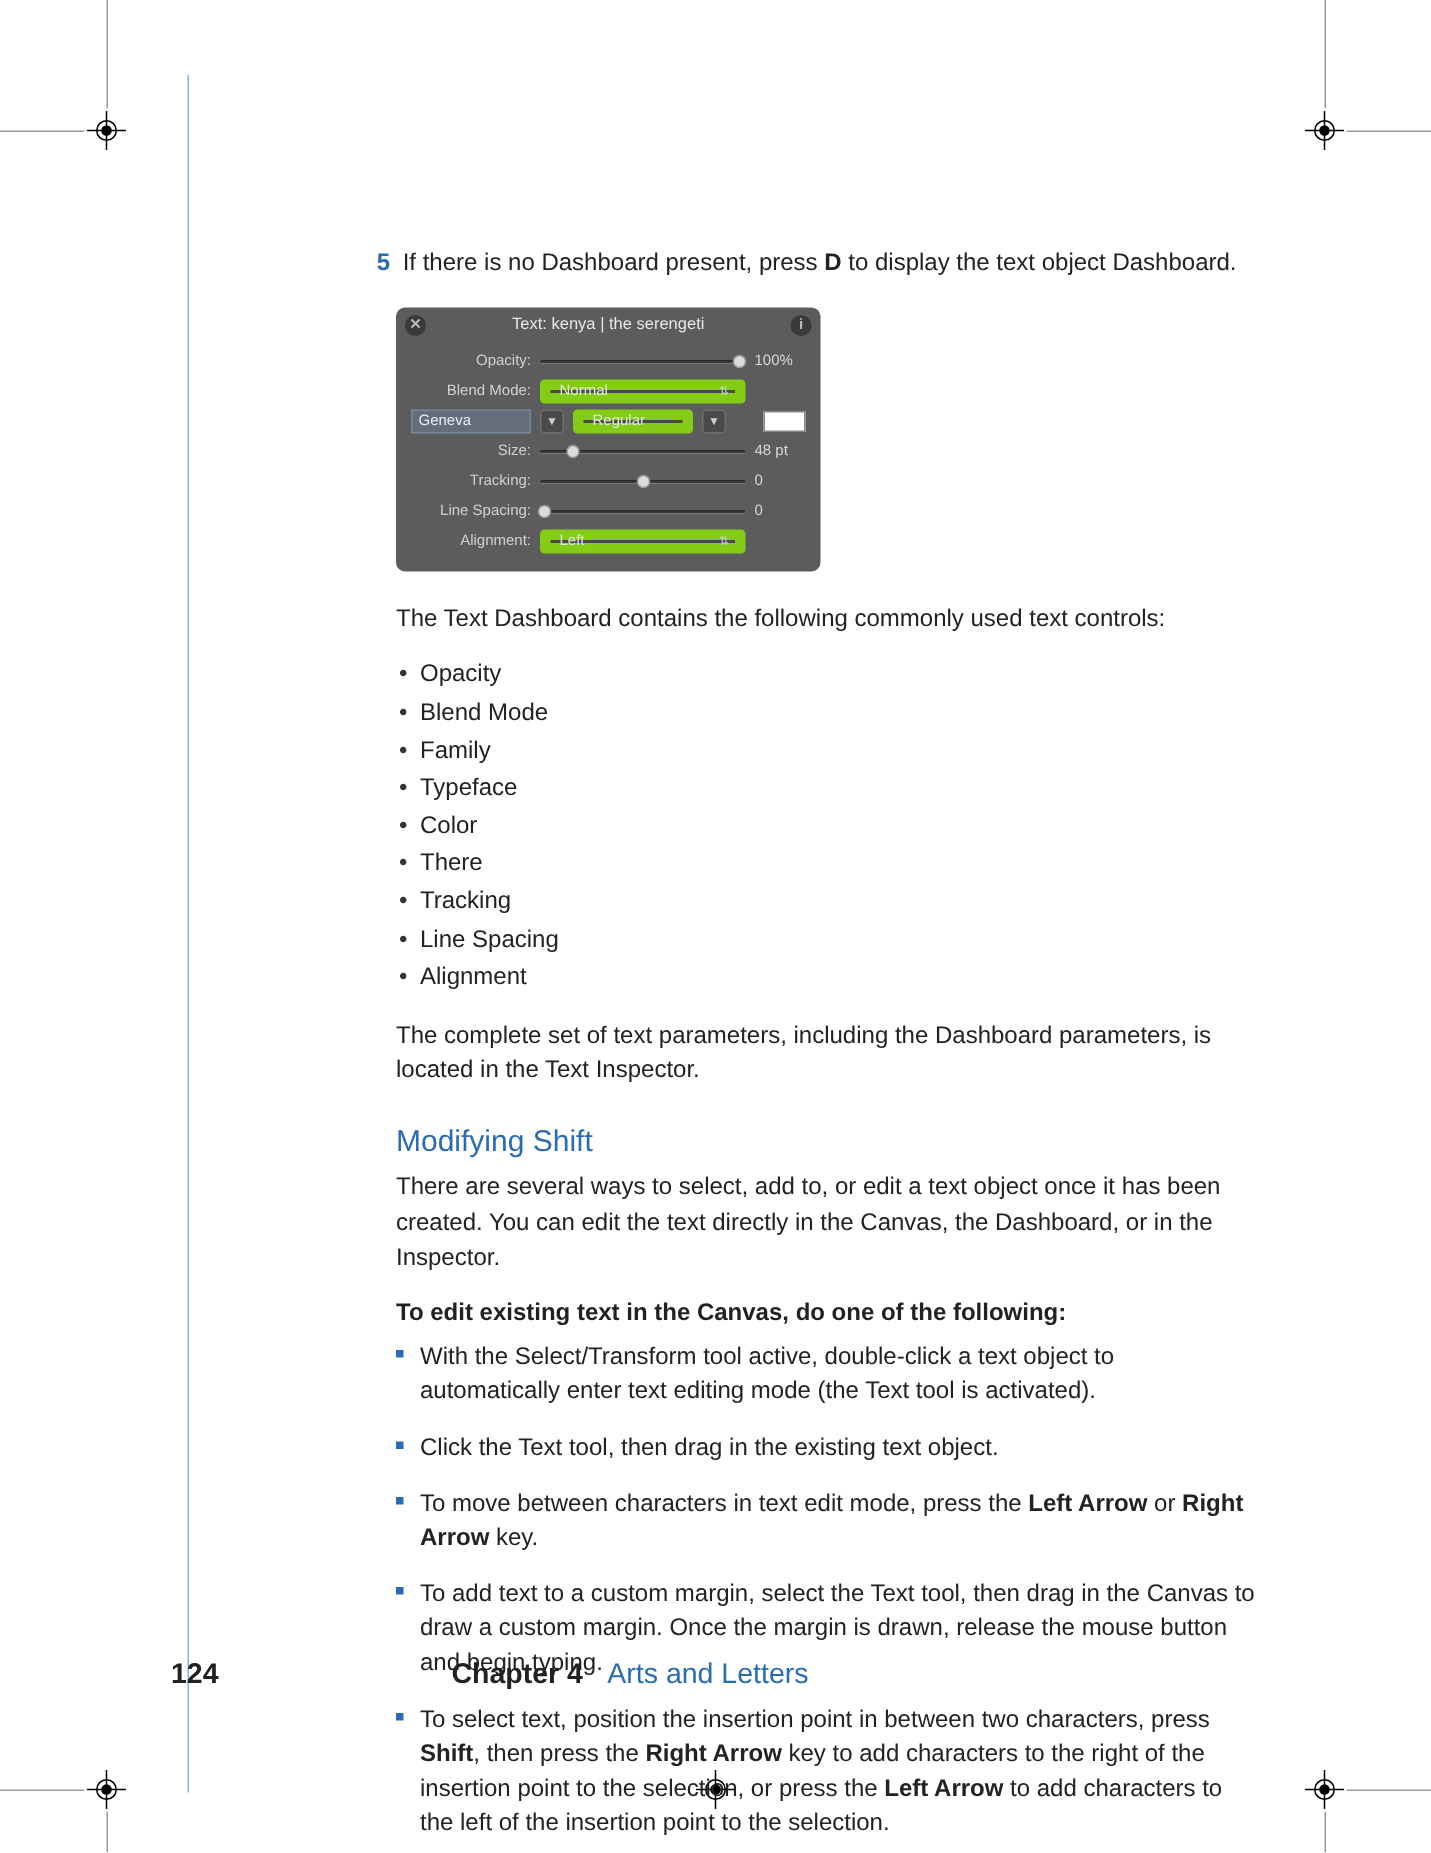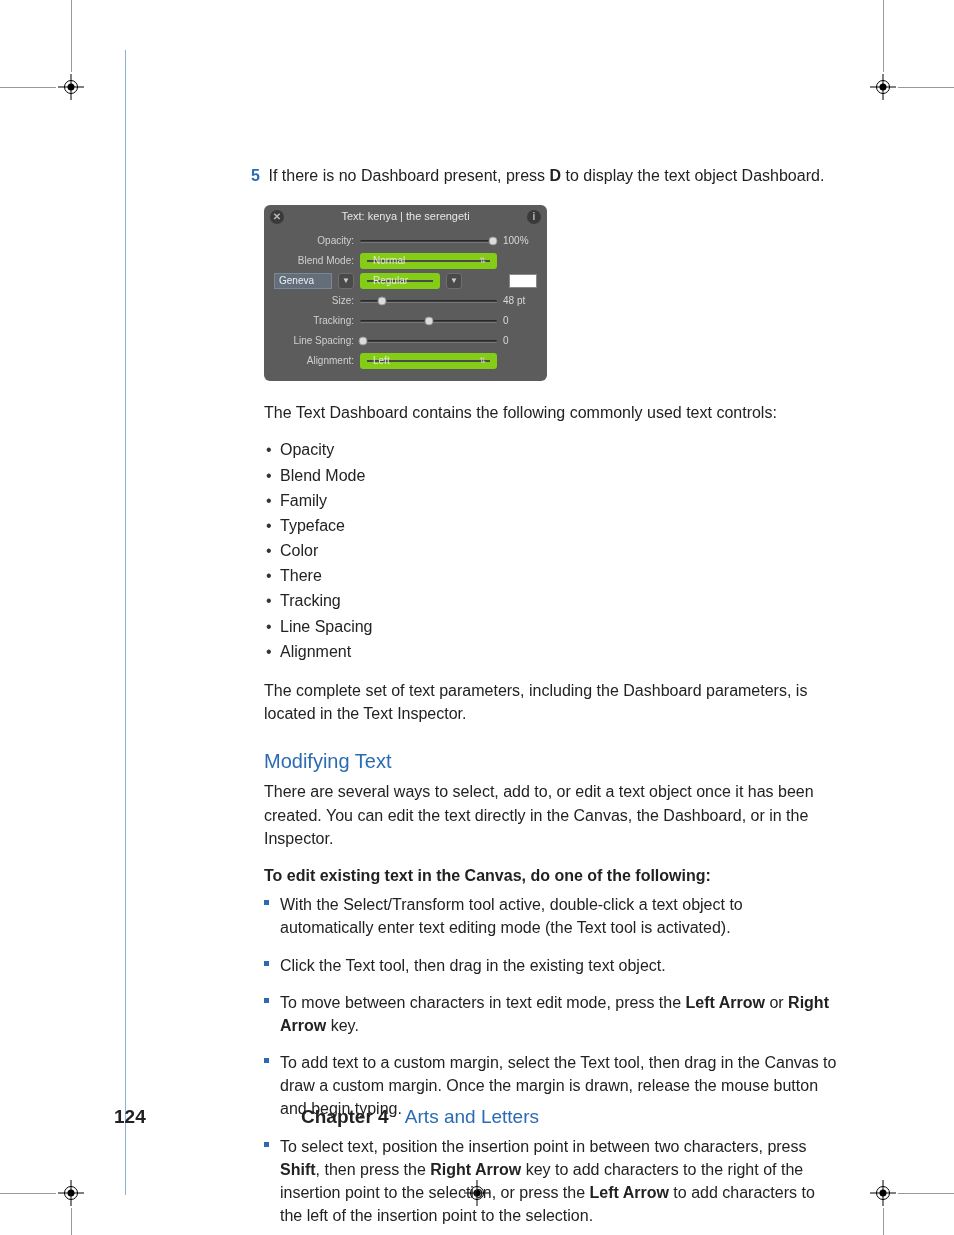--- a/index.html
+++ b/index.html
@@ -66,21 +66,21 @@
   .drop {
     background:#4a4a4a; border:7px solid #84cc16; border-radius:3px;
     font-size:10px; color:#e6e6e6; padding:1px 18px 1px 6px;
     position:relative; height:16px; display:flex; align-items:center;
   }
   .drop .chev { position:absolute; right:4px; top:50%; transform:translateY(-50%); font-size:8px; color:#cfcfcf; }
   .font-row { display:flex; align-items:center; gap:6px; padding:2px 10px; }
   .font-name {
     background:#646e7a; border:1px solid #7a8896; color:#e8eef5;
     font-size:10px; padding:1px 4px; height:16px; display:flex; align-items:center;
-    width:58px;
+    width:80px;
   }
   .font-drop-arrow {
     width:16px; height:16px; background:#4a4a4a; border:1px solid #6e6e6e; border-radius:3px;
     display:flex; align-items:center; justify-content:center; font-size:8px; color:#cfcfcf;
   }
   .color-swatch {
     width:28px; height:14px; background:#fff; border:1px solid #888;
   }
 
   .para { margin: 0 0 14px 0; }
@@ -223,21 +223,21 @@
     <li>Typeface</li>
     <li>Color</li>
     <li>There</li>
     <li>Tracking</li>
     <li>Line Spacing</li>
     <li>Alignment</li>
   </ul>
 
   <p class="para">The complete set of text parameters, including the Dashboard parameters, is located in the Text Inspector.</p>
 
-  <h2 class="h2">Modifying Text</h2>
+  <h2 class="h2">Modifying Shift</h2>
   <p class="para">There are several ways to select, add to, or edit a text object once it has been created. You can edit the text directly in the Canvas, the Dashboard, or in the Inspector.</p>
 
   <p class="bold-line">To edit existing text in the Canvas, do one of the following:</p>
 
   <ul class="sq-bullets">
     <li>With the Select/Transform tool active, double-click a text object to automatically enter text editing mode (the Text tool is activated).</li>
     <li>Click the Text tool, then drag in the existing text object.</li>
     <li>
       <span>To move between characters in text edit mode, press the </span><strong>Left Arrow</strong><span> or </span><strong>Right Arrow</strong><span> key.</span>
     </li>

